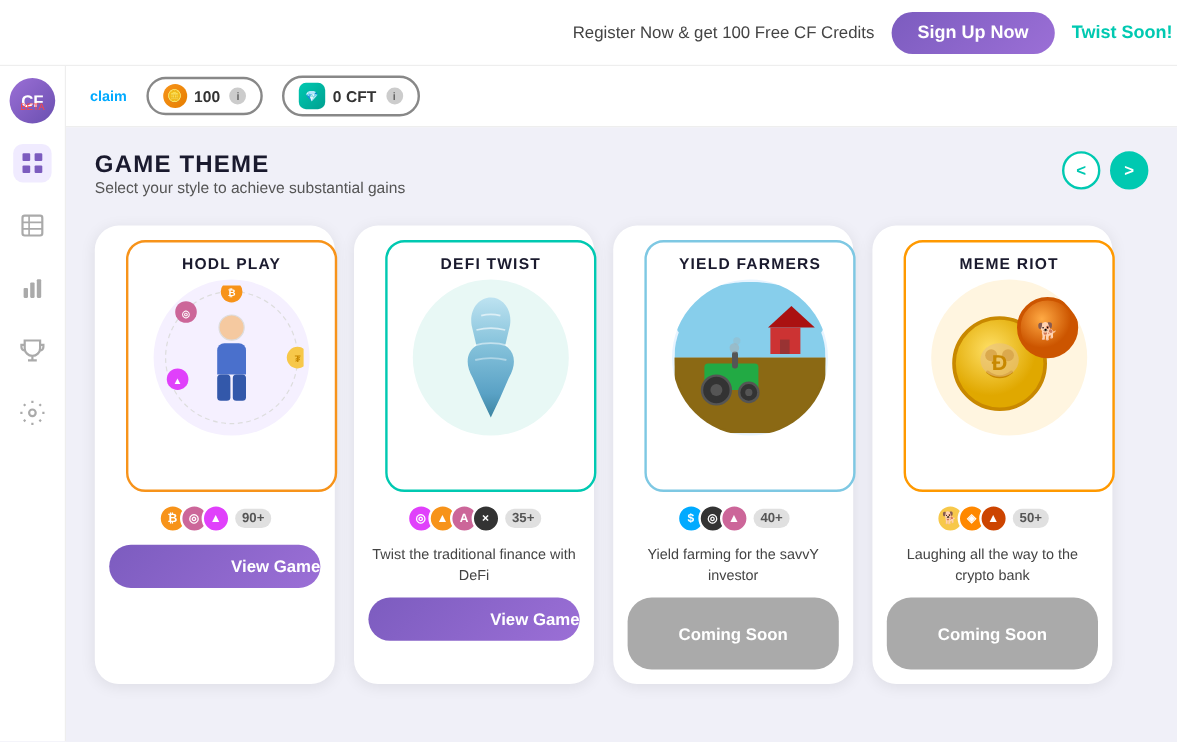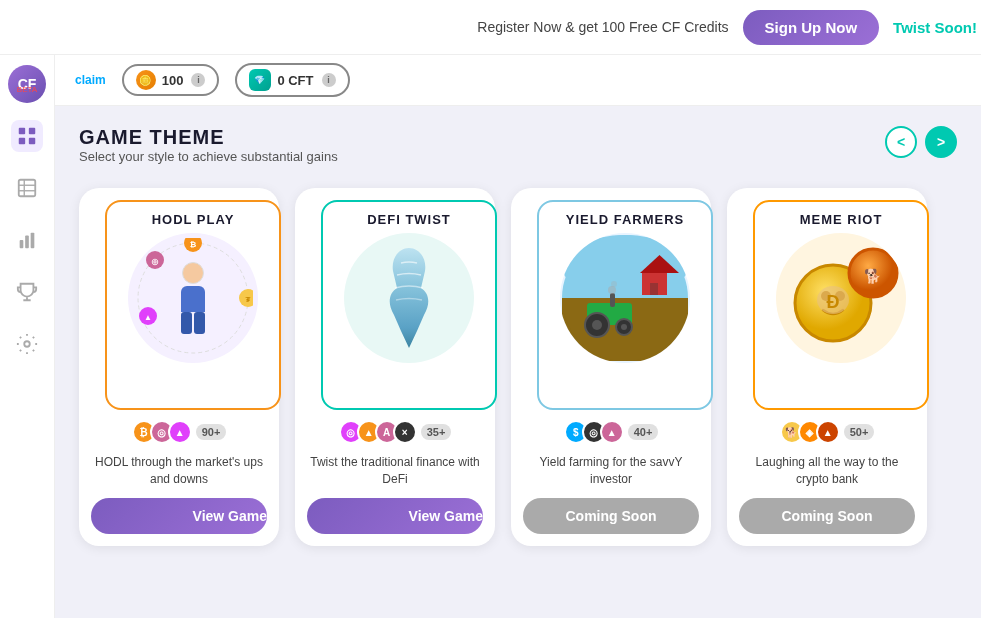--- a/index.html
+++ b/index.html
@@ -275,21 +275,21 @@
       font-size: 14px;
       font-weight: 700;
       cursor: pointer;
       text-align: right;
     }
     .coming-soon-btn {
       background: #aaa;
       color: white;
       border: none;
       border-radius: 20px;
-      padding: 10px 0;
+      padding: 22px 0;
       width: 100%;
       font-size: 14px;
       font-weight: 700;
       cursor: default;
     }
   </style>
 </head>
 <body>
 
 <div class="top-banner">
@@ -403,21 +403,20 @@
                 </div>
               </div>
             </div>
           </div>
           <div class="avatar-stack">
             <div class="avatar-dot" style="background:#f7931a;">₿</div>
             <div class="avatar-dot" style="background:#cc6699;">◎</div>
             <div class="avatar-dot" style="background:#e040fb;">▲</div>
             <span class="avatar-count">90+</span>
           </div>
-          <div class="card-desc">HODL through the market's ups and downs</div>
           <button class="view-game-btn">View Game</button>
         </div>
 
         <div class="game-card">
           <div class="card-inner defi">
             <div class="card-title">DEFI TWIST</div>
             <div class="card-image-circle" style="background:#e8f8f5;">
               <svg width="100" height="110" viewBox="0 0 100 110">
                 <defs>
                   <linearGradient id="tornadoGrad" x1="0" y1="0" x2="0" y2="1">

